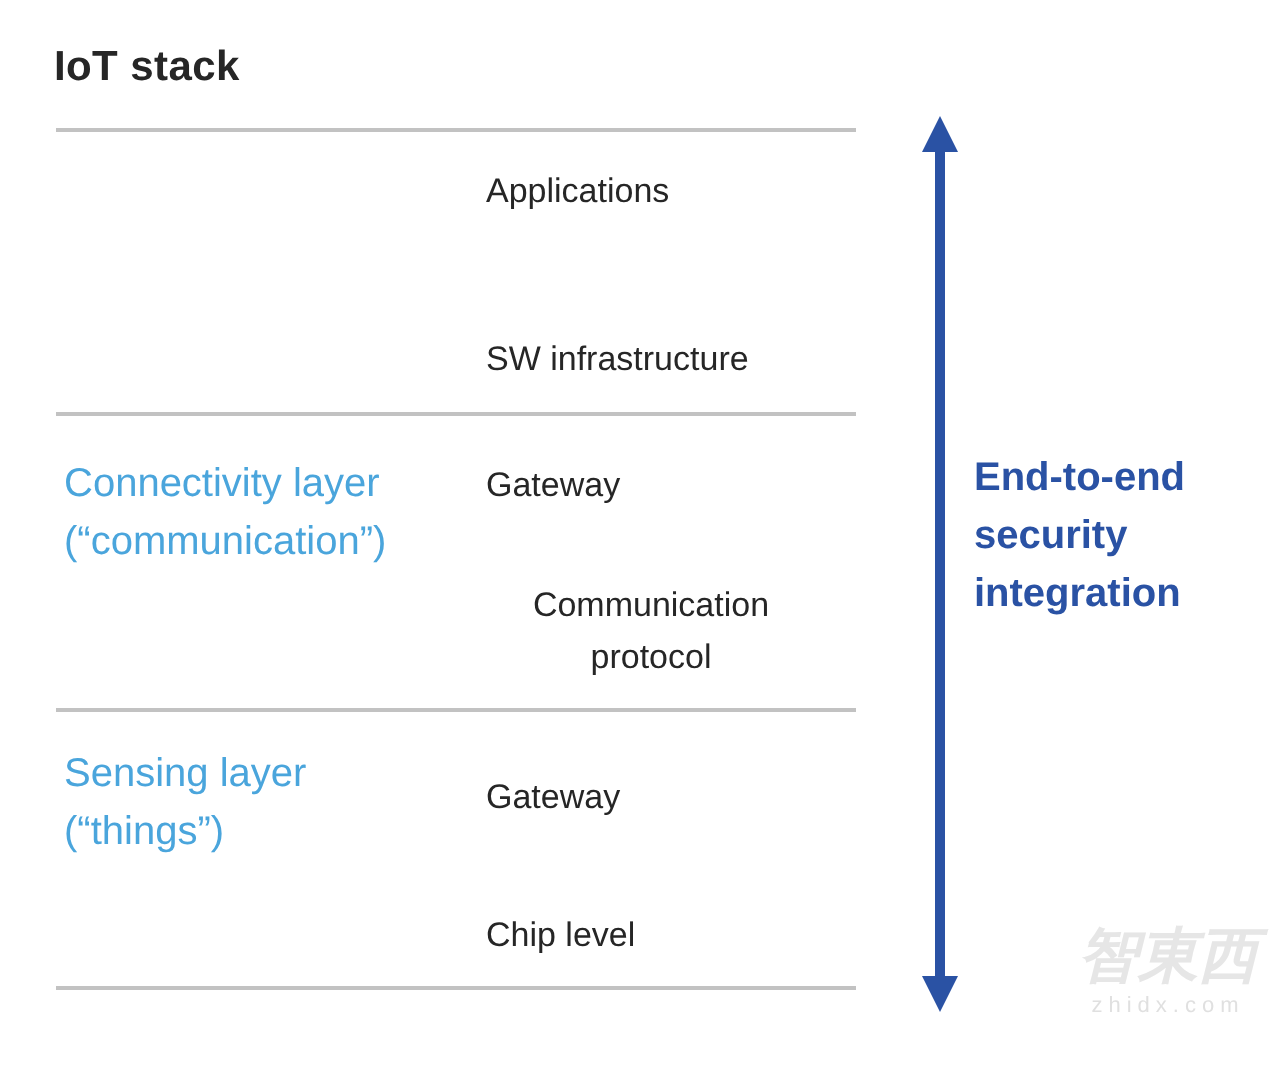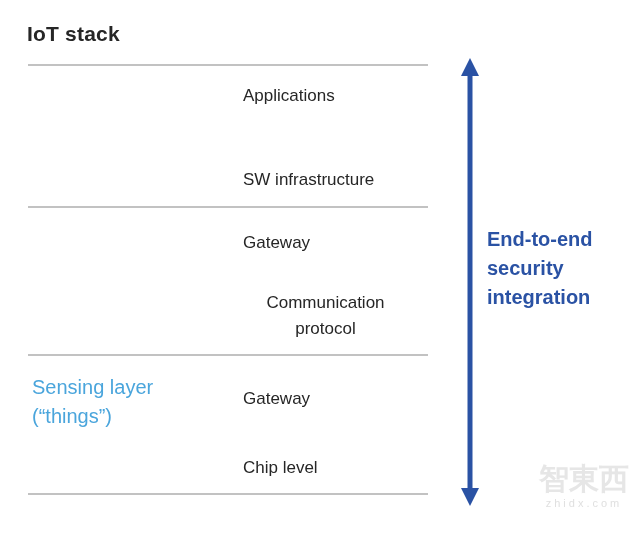--- a/index.html
+++ b/index.html
@@ -90,40 +90,45 @@
     text-align: center;
     user-select: none;
   }
   .watermark-logo {
     font-size: 30px;
     font-weight: bold;
     line-height: 34px;
     color: #e6e6e6;
     text-shadow: 0 1px 1px #ffffff;
     white-space: nowrap;
+    font-style: italic;
   }
   .watermark-url {
     font-size: 11px;
     letter-spacing: 3px;
     color: #e0e0e0;
     line-height: 14px;
   }
 </style>
 </head>
 <body>
 
 <div class="canvas">
 
   <div class="page-title">IoT stack</div>
 
   <div class="divider divider-1"></div>
   <div class="divider divider-2"></div>
   <div class="divider divider-3"></div>
   <div class="divider divider-4"></div>
 
+  <div class="layer-label layer-label-1">
+    <span>Connectivity layer</span><br>
+    <span>(“communication”)</span>
+  </div>
   <div class="layer-label layer-label-2">
     <span>Sensing layer</span><br>
     <span>(“things”)</span>
   </div>
 
   <div class="stack-item item-applications">Applications</div>
   <div class="stack-item item-sw-infrastructure">SW infrastructure</div>
   <div class="stack-item item-gateway">Gateway</div>
   <div class="stack-item item-communication-protocol">Communication protocol</div>
   <div class="stack-item item-endpoint">Gateway</div>

